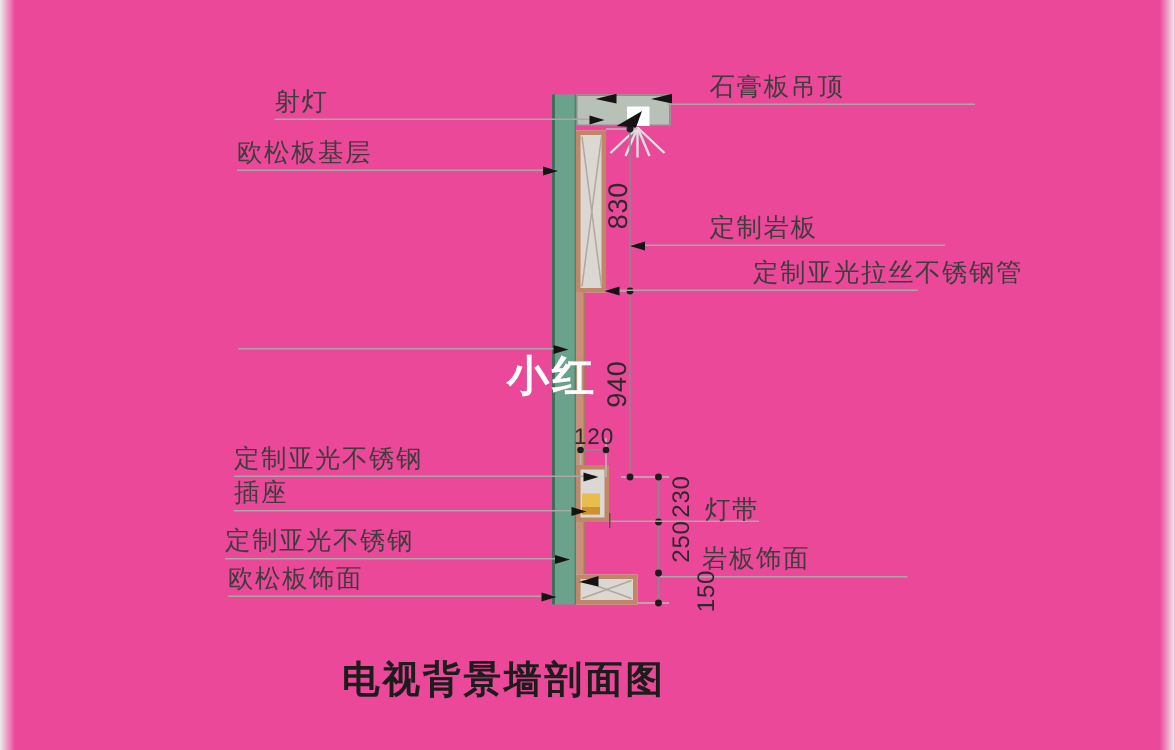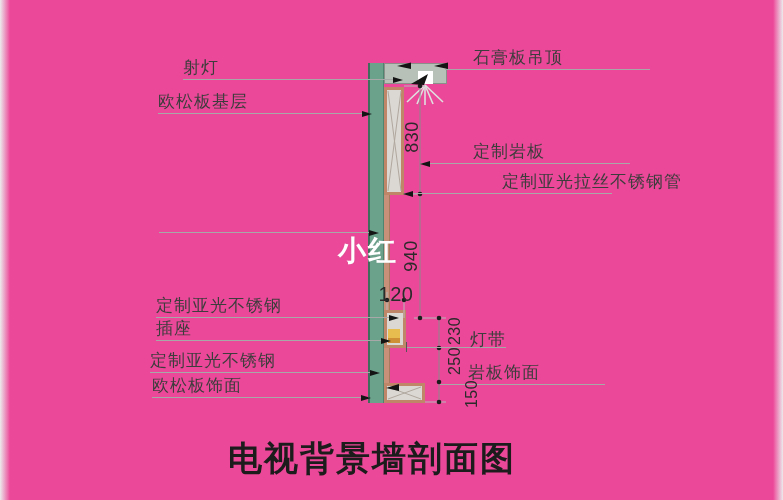--- a/index.html
+++ b/index.html
@@ -43,21 +43,21 @@
   .dim.rot{transform:rotate(-90deg);}
 
   
   .watermark{position:absolute;left:338px;top:232px;z-index:50;
              font-family:"Liberation Sans", sans-serif;font-weight:bold;font-size:28px;
              color:#ffffff;letter-spacing:2px;text-shadow:0 0 2px rgba(130,130,130,0.22);}
 
   
   .title{position:absolute;left:228px;top:436px;z-index:40;
          font-family:"Liberation Sans", sans-serif;font-weight:bold;
-         font-size:34px;color:#1c1c1c;letter-spacing:2px;}
+         font-size:25px;color:#1c1c1c;letter-spacing:2px;}
 </style>
 </head>
 <body>
 
 <div id="canvas">
 
   <div class="edge-band edge-left"></div>
   <div class="edge-band edge-right"></div>
 
   <div class="blk wall"></div>
@@ -167,21 +167,21 @@
   <div class="leader" style="left:406px;top:327px;width:66px;padding-left:34px;">
     <span class="lbl" style="left:64px;bottom:-3px;">灯带</span>
     <span class="tick-l"></span>
   </div>
   <div class="leader" style="left:440px;top:364px;width:165px;">
     <span class="lbl" style="left:28px;">岩板饰面</span>
   </div>
 
   <div class="dim rot" style="left:389px;top:128px;width:44px;height:18px;font-size:18px;">830</div>
   <div class="dim rot" style="left:388px;top:247px;width:44px;height:18px;font-size:18px;">940</div>
-  <div class="dim" style="left:376px;top:283px;width:40px;height:16px;font-size:20px;">120</div>
+  <div class="dim" style="left:376px;top:283px;width:40px;height:16px;font-size:15px;">120</div>
   <div class="dim rot" style="left:436px;top:323px;width:36px;height:16px;font-size:16px;">230</div>
   <div class="dim rot" style="left:436px;top:353px;width:36px;height:16px;font-size:16px;">250</div>
   <div class="dim rot" style="left:453px;top:386px;width:36px;height:16px;font-size:16px;">150</div>
 
   <div class="watermark">小红</div>
 
   <div class="title">电视背景墙剖面图</div>
 
 </div>
 

